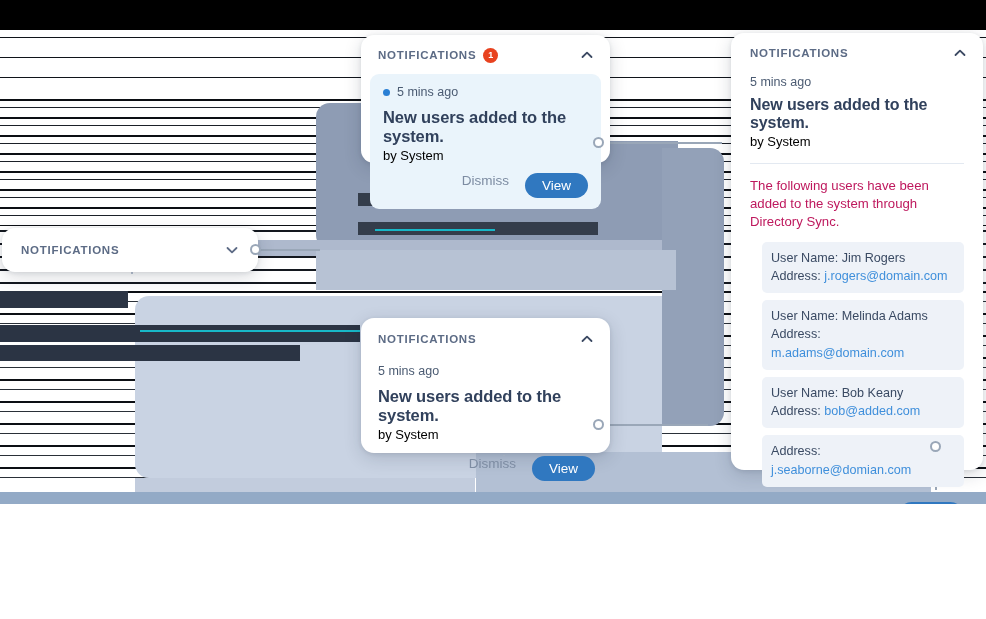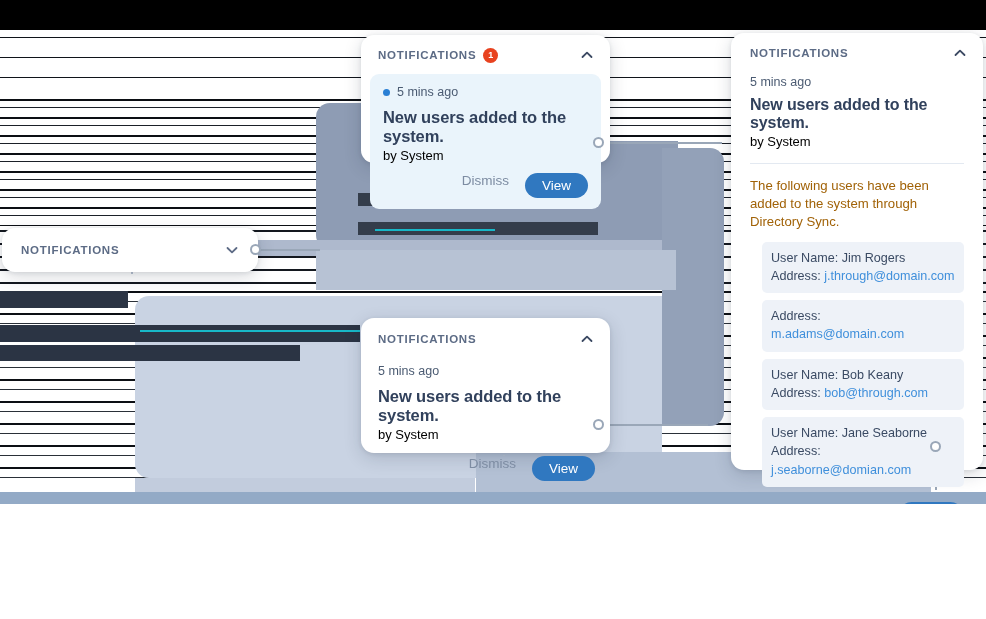--- a/index.html
+++ b/index.html
@@ -279,21 +279,21 @@
   #card-panel .card-header { padding: 12px 15px 0 19px; }
   #card-panel .panel-body { padding: 0 19px; }
   #card-panel .time { margin-top: 14px; display: block; }
   #card-panel .headline { font-size: 16px; margin-top: 7px; }
   .divider {
     height: 1px; background: #e3e9f1;
     margin: 14px 0 0 0;
   }
   .intro {
     font-size: 13.2px;
-    color: #a16207;
+    color: #be185d;
     line-height: 1.38;
     margin-top: 13px;
   }
   .user-list { margin-top: 10px; display: flex; flex-direction: column; gap: 7px; padding-left: 12px; }
   .user-item {
     background: #eef2f8;
     border-radius: 5px;
     padding: 7px 9px 8px 9px;
     font-size: 12.6px;
     color: #3a4a63;
@@ -433,31 +433,31 @@
     </div>
     <div class="panel-body">
       <span class="time">5 mins ago</span>
       <div class="headline">New users added to the system.</div>
       <div class="byline">by System</div>
       <div class="divider"></div>
       <div class="intro">The following users have been added to the system through Directory Sync.</div>
       <div class="user-list" id="user-list">
           <div class="user-item">
             <div>User Name: Jim Rogers</div>
-            <div>Address: <span class="addr">j.through@domain.com</span></div>
+            <div>Address: <span class="addr">j.rogers@domain.com</span></div>
           </div>
           <div class="user-item">
+            <div>User Name: Melinda Adams</div>
             <div>Address: <span class="addr">m.adams@domain.com</span></div>
           </div>
           <div class="user-item">
             <div>User Name: Bob Keany</div>
-            <div>Address: <span class="addr">bob@through.com</span></div>
+            <div>Address: <span class="addr">bob@added.com</span></div>
           </div>
           <div class="user-item">
-            <div>User Name: Jane Seaborne</div>
             <div>Address: <span class="addr">j.seaborne@domian.com</span></div>
           </div>
         </div>
       <div class="actions">
         <button class="link-btn">Dismiss</button>
         <button class="primary-btn">Back</button>
       </div>
     </div>
   </div>
   <div class="conn-dot" style="left:930px; top:441px;"></div>

